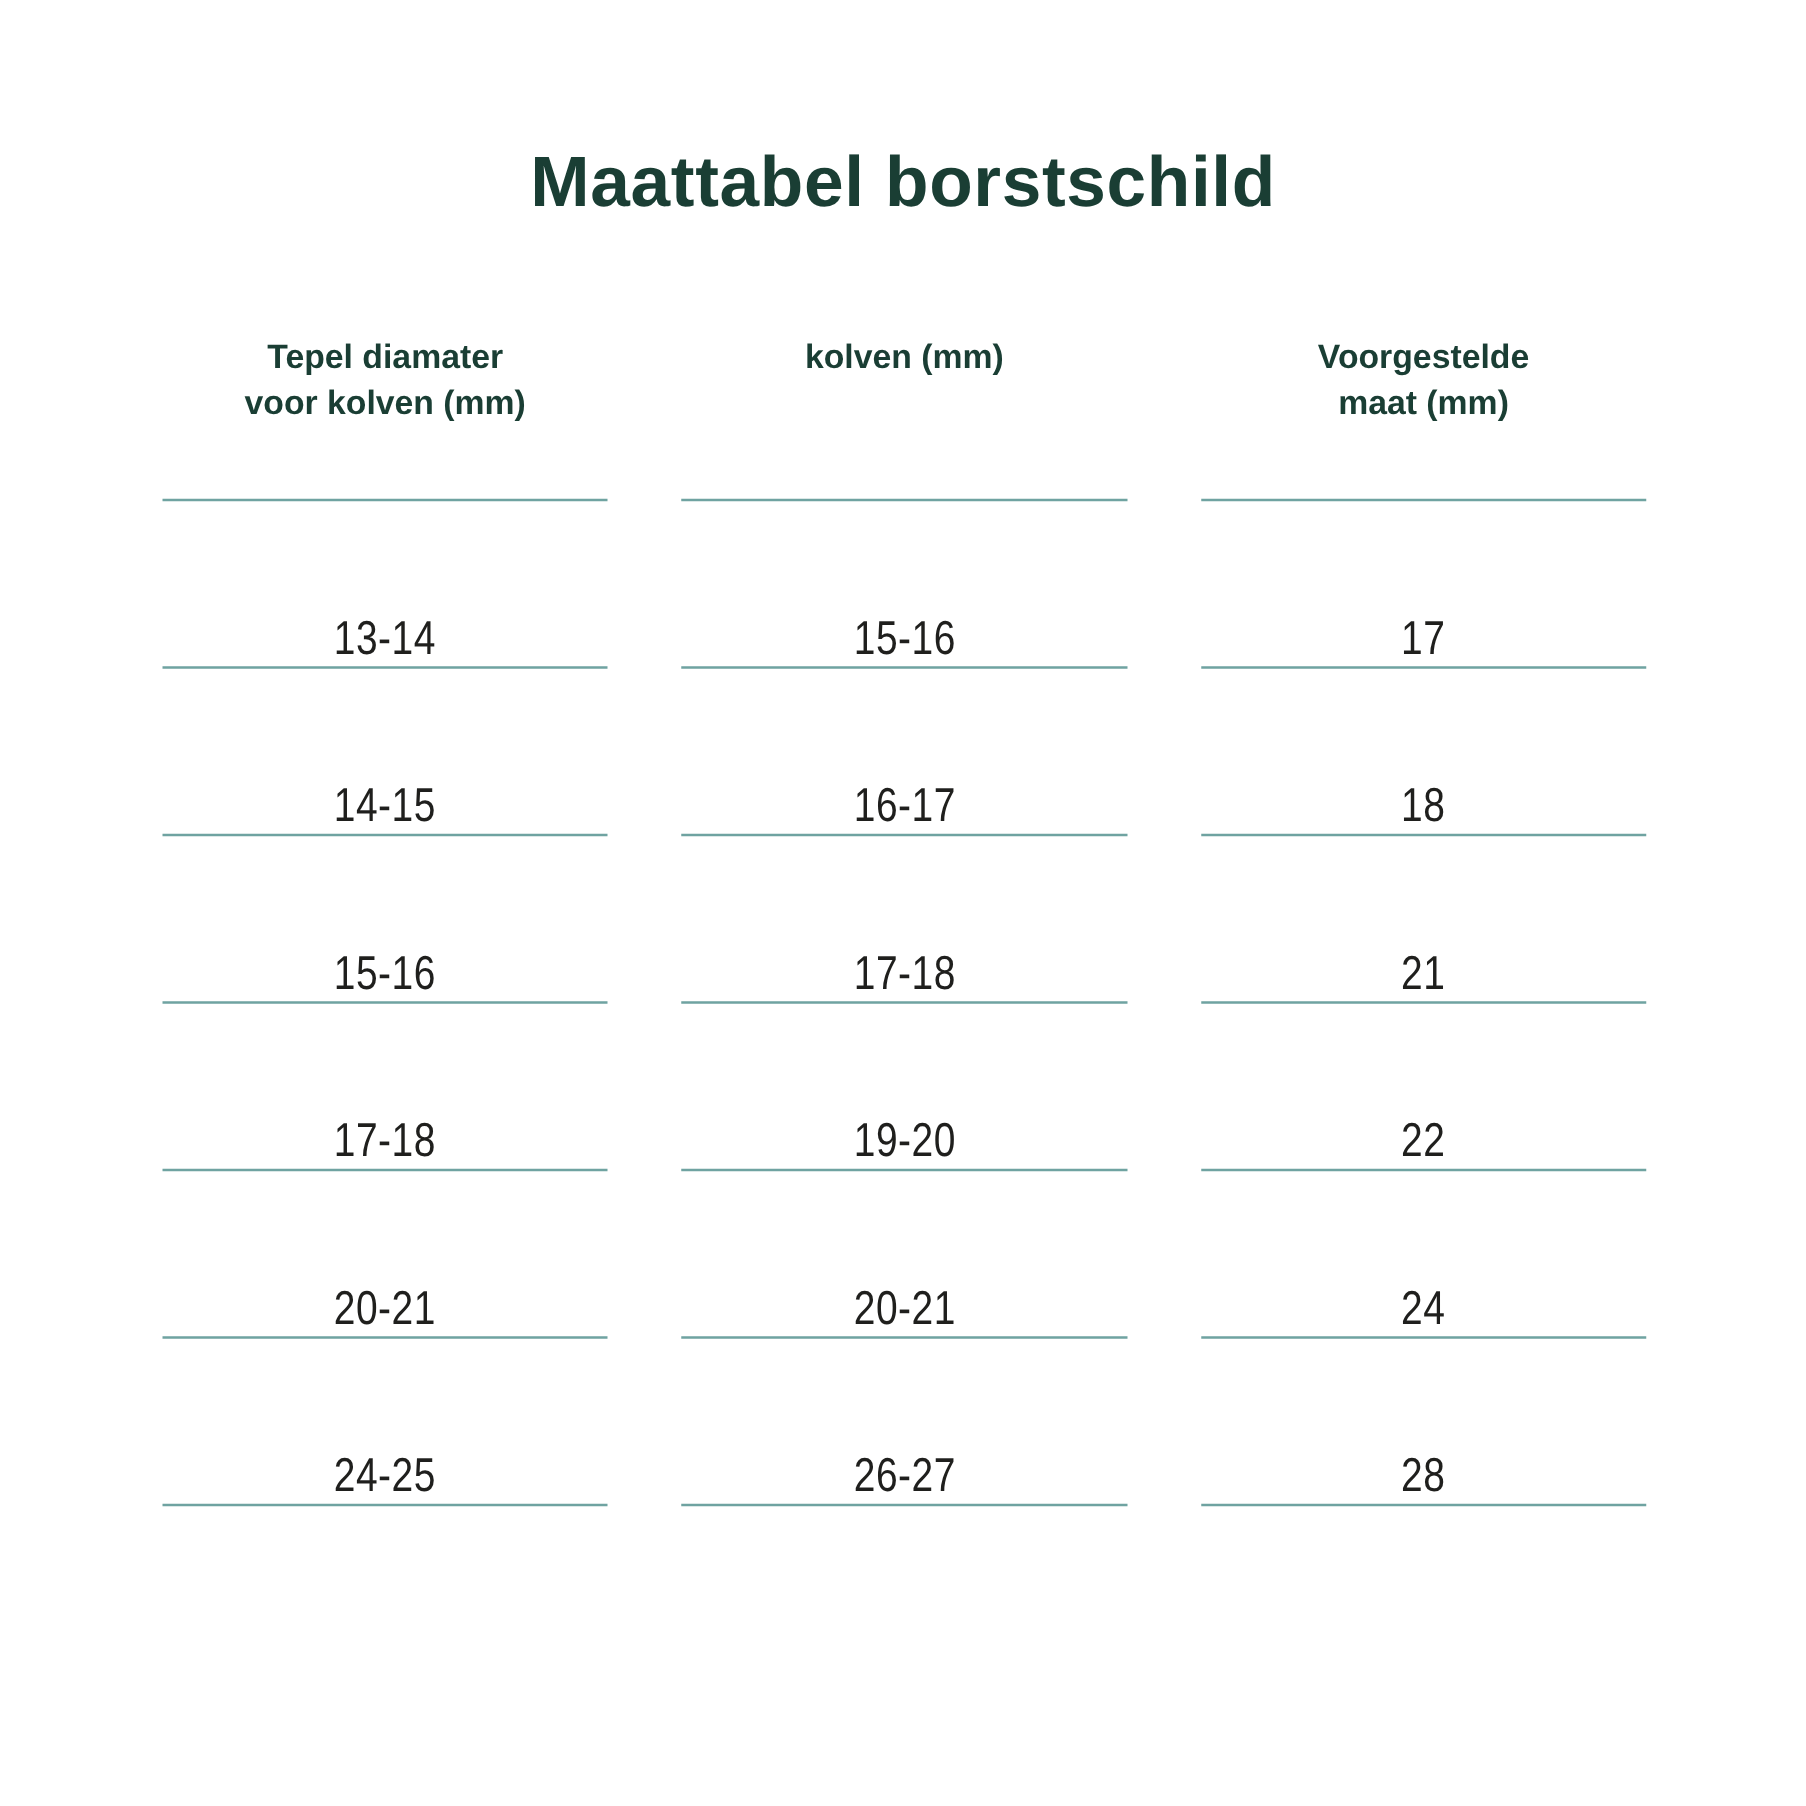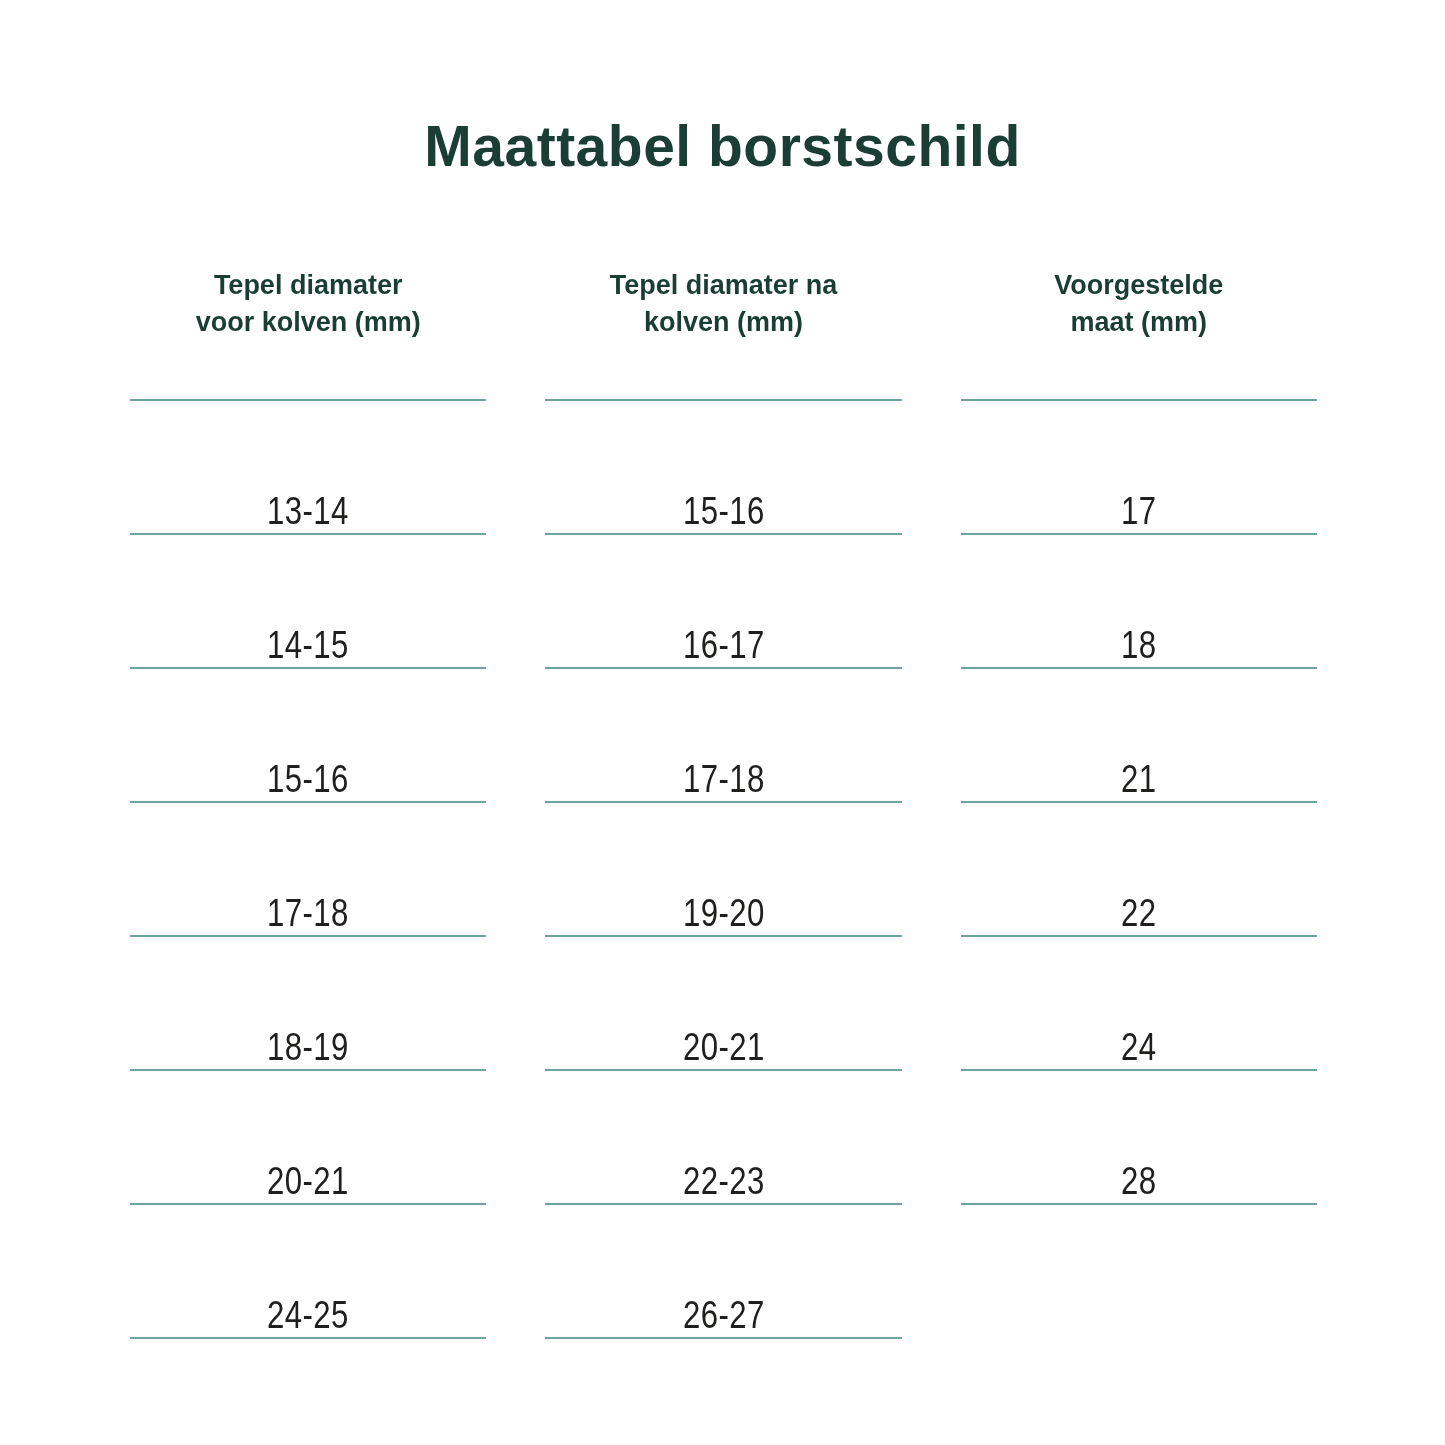--- a/index.html
+++ b/index.html
@@ -102,53 +102,46 @@
       <div class="cell">
           <span class="num">14-15</span>
         </div>
       <div class="cell">
           <span class="num">15-16</span>
         </div>
       <div class="cell">
           <span class="num">17-18</span>
         </div>
       <div class="cell">
-          <span class="num">18-19</span>
-        </div>
-      <div class="cell">
           <span class="num">20-21</span>
         </div>
       <div class="cell">
           <span class="num">24-25</span>
         </div>
       <div class="end-line"></div>
     </section>
 
     <section class="col">
       <header class="col-header">
-        <span>Tepel diamater na</span>
         <span>kolven (mm)</span>
       </header>
       <div class="cell">
           <span class="num">15-16</span>
         </div>
       <div class="cell">
           <span class="num">16-17</span>
         </div>
       <div class="cell">
           <span class="num">17-18</span>
         </div>
       <div class="cell">
           <span class="num">19-20</span>
         </div>
       <div class="cell">
           <span class="num">20-21</span>
-        </div>
-      <div class="cell">
-          <span class="num">22-23</span>
         </div>
       <div class="cell">
           <span class="num">26-27</span>
         </div>
       <div class="end-line"></div>
     </section>
 
     <section class="col">
       <header class="col-header">
         <span>Voorgestelde</span>

